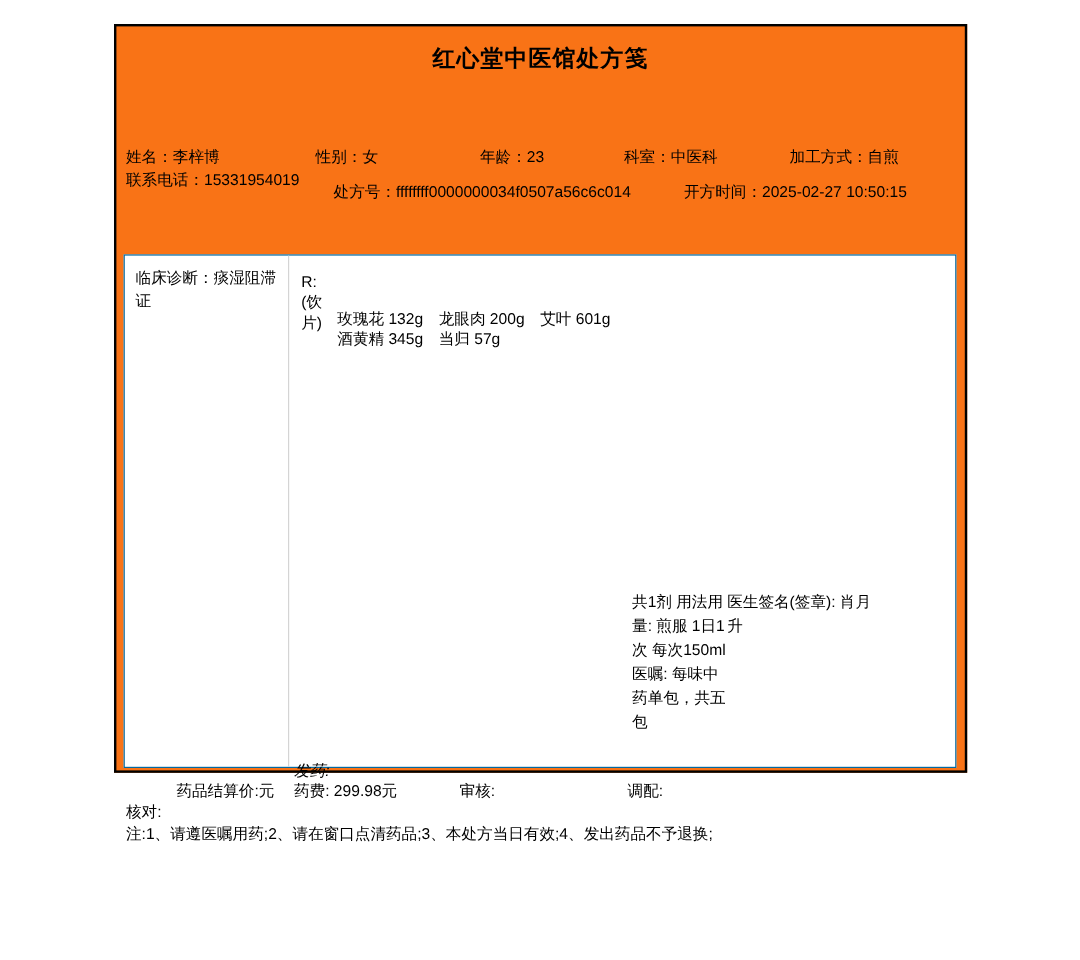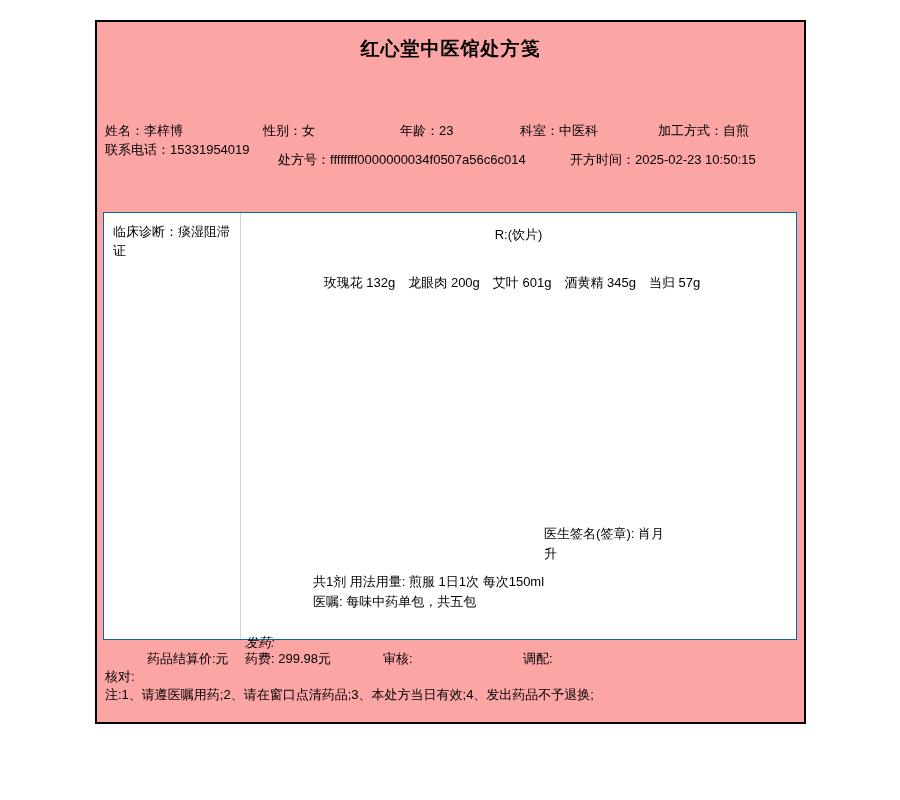--- a/index.html
+++ b/index.html
@@ -2,22 +2,22 @@
 <html><head>
 <meta charset="utf-8">
 <style>
   html,body{margin:0;padding:0;}
   body{
     width:900px;height:800px;background:#fff;color:#000;
     font-family:"Liberation Sans","DejaVu Sans",sans-serif;
     font-size:13px;position:relative;
   }
   .sheet{
-    position:absolute;left:95px;top:20px;width:711px;height:704px;
-    border:2px solid #000;box-sizing:border-box;background:#fca5a5;
+    position:absolute;left:95px;top:20px;width:711px;height:624px;
+    border:2px solid #000;box-sizing:border-box;background:#f97316;
   }
   .title{
     position:absolute;left:0;right:0;top:14px;text-align:center;
     font-size:19px;font-weight:bold;letter-spacing:1px;
   }
   .fld{position:absolute;white-space:nowrap;line-height:16px;}
   
   .f-name{left:8px;top:101px;}
   .f-gender{left:146px;top:101px;margin-left:20px;}
   .f-age{left:303px;top:101px;}
@@ -30,28 +30,28 @@
 
   .rx-box{
     position:absolute;left:6px;top:190px;width:694px;height:428px;
     border:1px solid #0369a1;box-sizing:border-box;display:flex;background:#fff;
   }
   .diag-cell{
     width:137px;box-sizing:border-box;border-right:1px solid #d4d4d4;
     padding:9px 8px 0 9px;line-height:19px;
   }
   .rx-cell{
-    flex:1;display:flex;flex-direction:column;
-    padding:13px 10px 27px 10px;box-sizing:border-box;align-items:center;
+    flex:1;display:flex;flex-direction:row;
+    padding:13px 10px 27px 10px;box-sizing:border-box;
   }
   .rx-header{line-height:17px;}
   .herbs{margin-top:31px;line-height:17px;}
   .herb{margin-right:13px;white-space:nowrap;}
   .rx-bottom{margin-top:auto;display:flex;align-items:flex-start;}
-  .usage-block{flex:1;line-height:20px;margin-top:48px;}
+  .usage-block{flex:1;line-height:20px;}
   .sign-block{width:132px;margin-right:48px;line-height:20px;}
 
   .foot{position:absolute;white-space:nowrap;line-height:16px;}
   .ft-settle{left:8px;top:629px;margin-left:42px;}
   .ft-fee{left:148px;top:629px;}
   .ft-review{left:286px;top:629px;}
   .ft-prepare{left:426px;top:629px;}
   .ft-check{left:8px;top:647px;}
   .ft-dispense{left:148px;top:613px;font-style:italic;}
   .ft-note{left:8px;top:665px;}
@@ -64,21 +64,21 @@
   <div class="title">红心堂中医馆处方笺</div>
 
   <span class="fld f-name"><span>姓名：</span><span>李梓博</span></span>
   <span class="fld f-gender"><span>性别：</span><span>女</span></span>
   <span class="fld f-age"><span>年龄：</span><span>23</span></span>
   <span class="fld f-dept"><span>科室：</span><span>中医科</span></span>
   <span class="fld f-proc"><span>加工方式：</span><span>自煎</span></span>
 
   <span class="fld f-phone"><span>联系电话：</span><span>15331954019</span></span>
   <span class="fld f-rxno"><span>处方号：</span><span>ffffffff0000000034f0507a56c6c014</span></span>
-  <span class="fld f-time"><span>开方时间：</span><span>2025-02-23 10:50:15</span></span>
+  <span class="fld f-time"><span>开方时间：</span><span>2025-02-27 10:50:15</span></span>
 
   <div class="rx-box">
     <div class="diag-cell"><span>临床诊断：</span><span>痰湿阻滞证</span></div>
     <div class="rx-cell">
       <div class="rx-header">R:(饮片)</div>
       <div class="herbs"><span class="herb">玫瑰花 132g</span><span class="herb">龙眼肉 200g</span><span class="herb">艾叶 601g</span><span class="herb">酒黄精 345g</span><span class="herb">当归 57g</span></div>
       <div class="rx-bottom">
         <div class="usage-block">
           <div>共1剂 用法用量: 煎服 1日1次 每次150ml</div>
           <div>医嘱: 每味中药单包，共五包</div>

